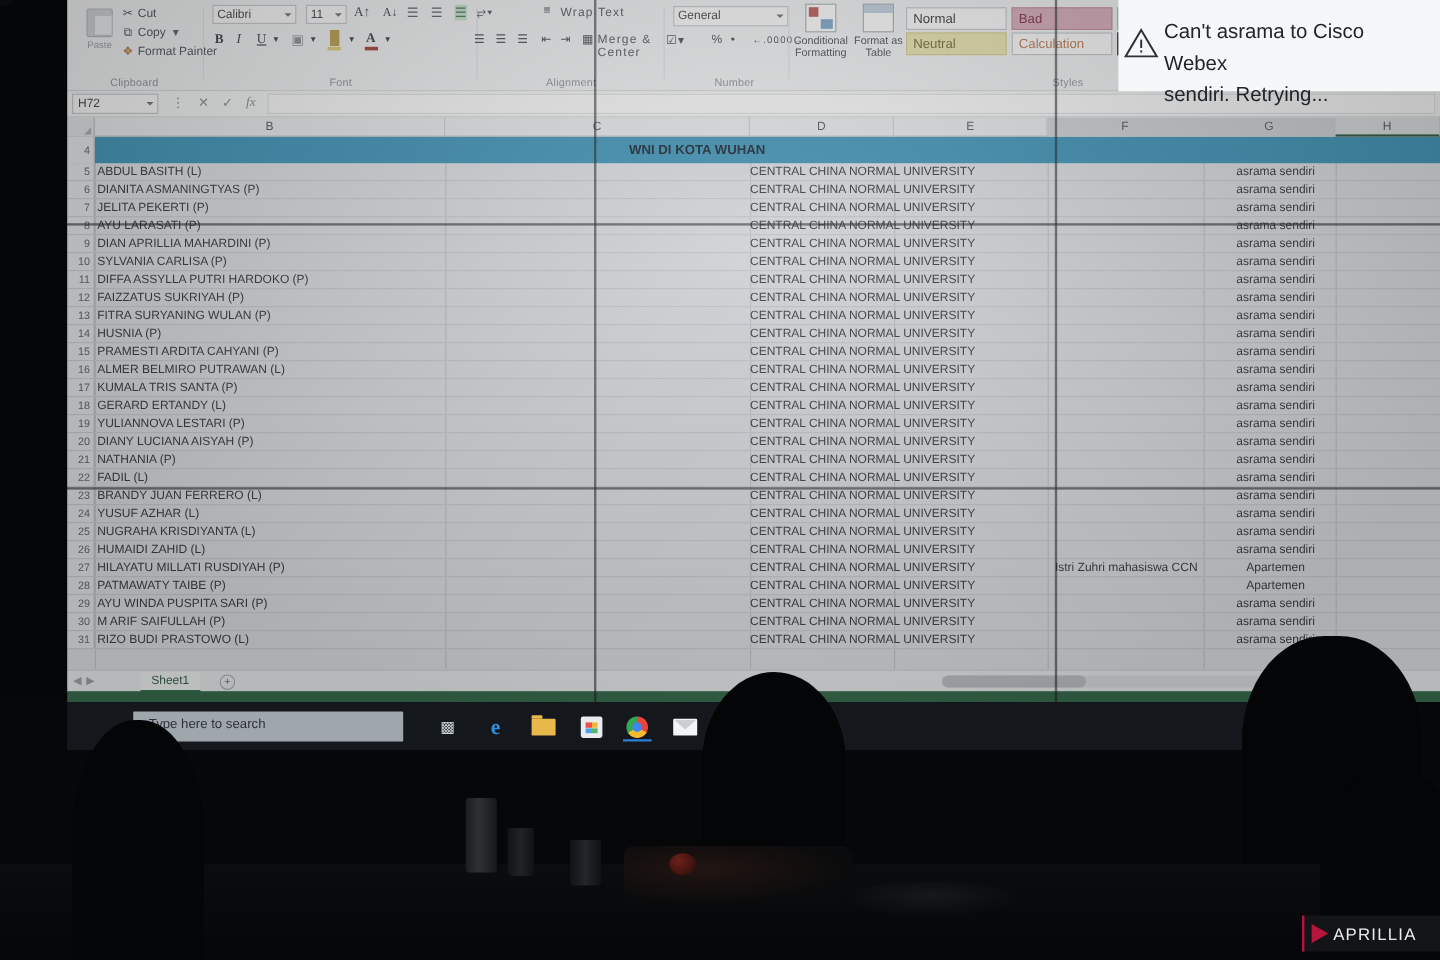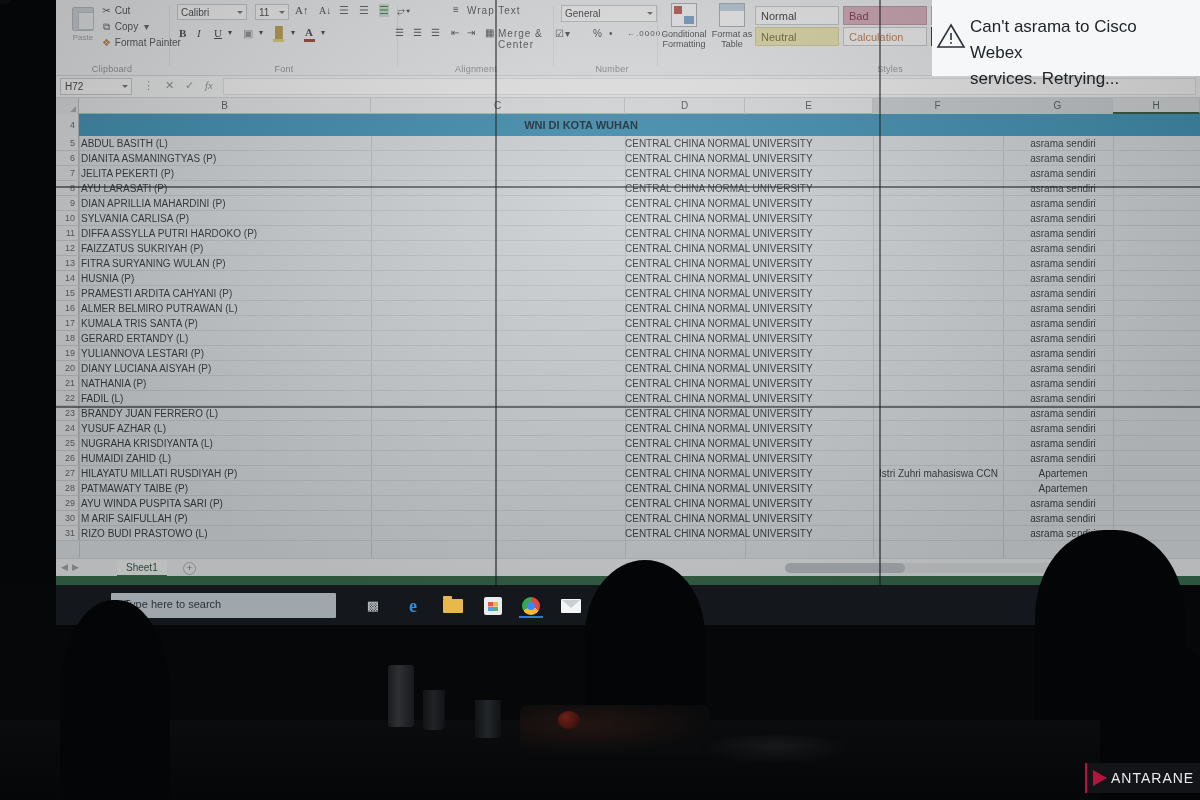--- a/index.html
+++ b/index.html
@@ -805,21 +805,21 @@
   <div id="webex">
     <div class="warn">
       <svg viewBox="0 0 30 28">
         <path d="M15 3 L28 25 L2 25 Z" fill="none" stroke="#2b3137" stroke-width="1.6"></path>
         <rect x="14.2" y="11" width="1.6" height="7" fill="#2b3137"></rect>
         <rect x="14.2" y="20" width="1.6" height="1.8" fill="#2b3137"></rect>
       </svg>
     </div>
     <div class="msg">
       <div>Can't asrama to Cisco Webex</div>
-      <div>services. Retrying...</div>
+      <div>sendiri. Retrying...</div>
     </div>
   </div>
 
   <div id="dark-left"></div>
   <div id="dark-bottom"></div>
 
   <div id="taskbar">
     <div id="tb-search">
       <span>Type here to search</span>
     </div>
@@ -849,15 +849,15 @@
   <div class="sil" id="sil-head-d"></div>
   <div id="sil-mic"></div>
   <div class="obj" id="obj-thermos"></div>
   <div class="obj" id="obj-glass1"></div>
   <div class="obj" id="obj-glass2"></div>
   <div class="obj" id="obj-fruit"></div>
   <div class="obj" id="obj-plate"></div>
 
   <div id="antara">
     <div class="mark"></div>
-    <div class="wt">ANTARANE</div>
+    <div class="wt">APRILLIA</div>
   </div>
 </div>
 
 </body></html>

